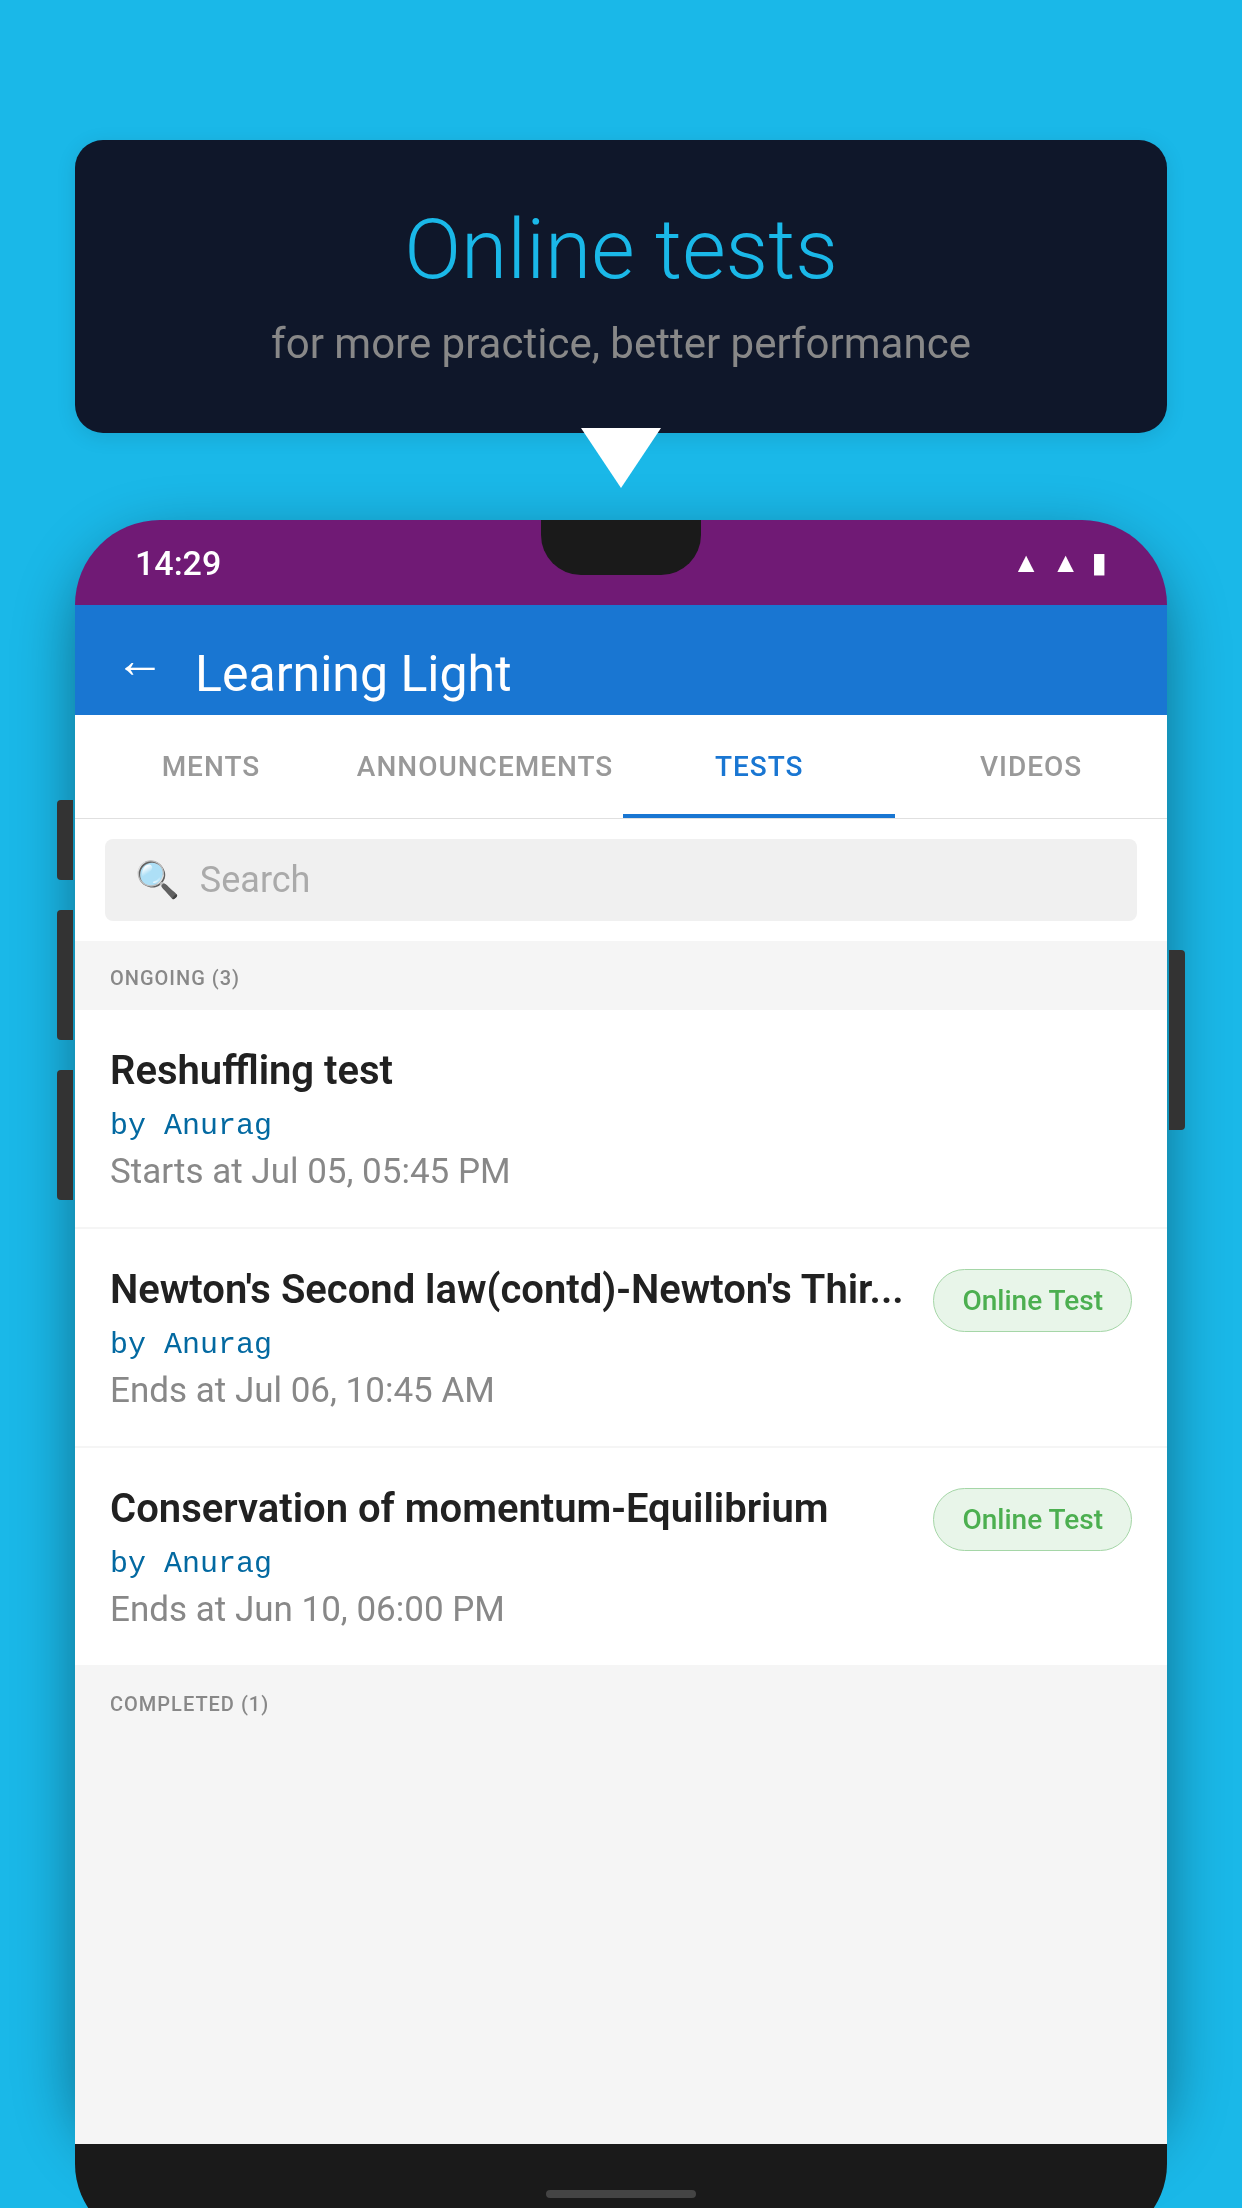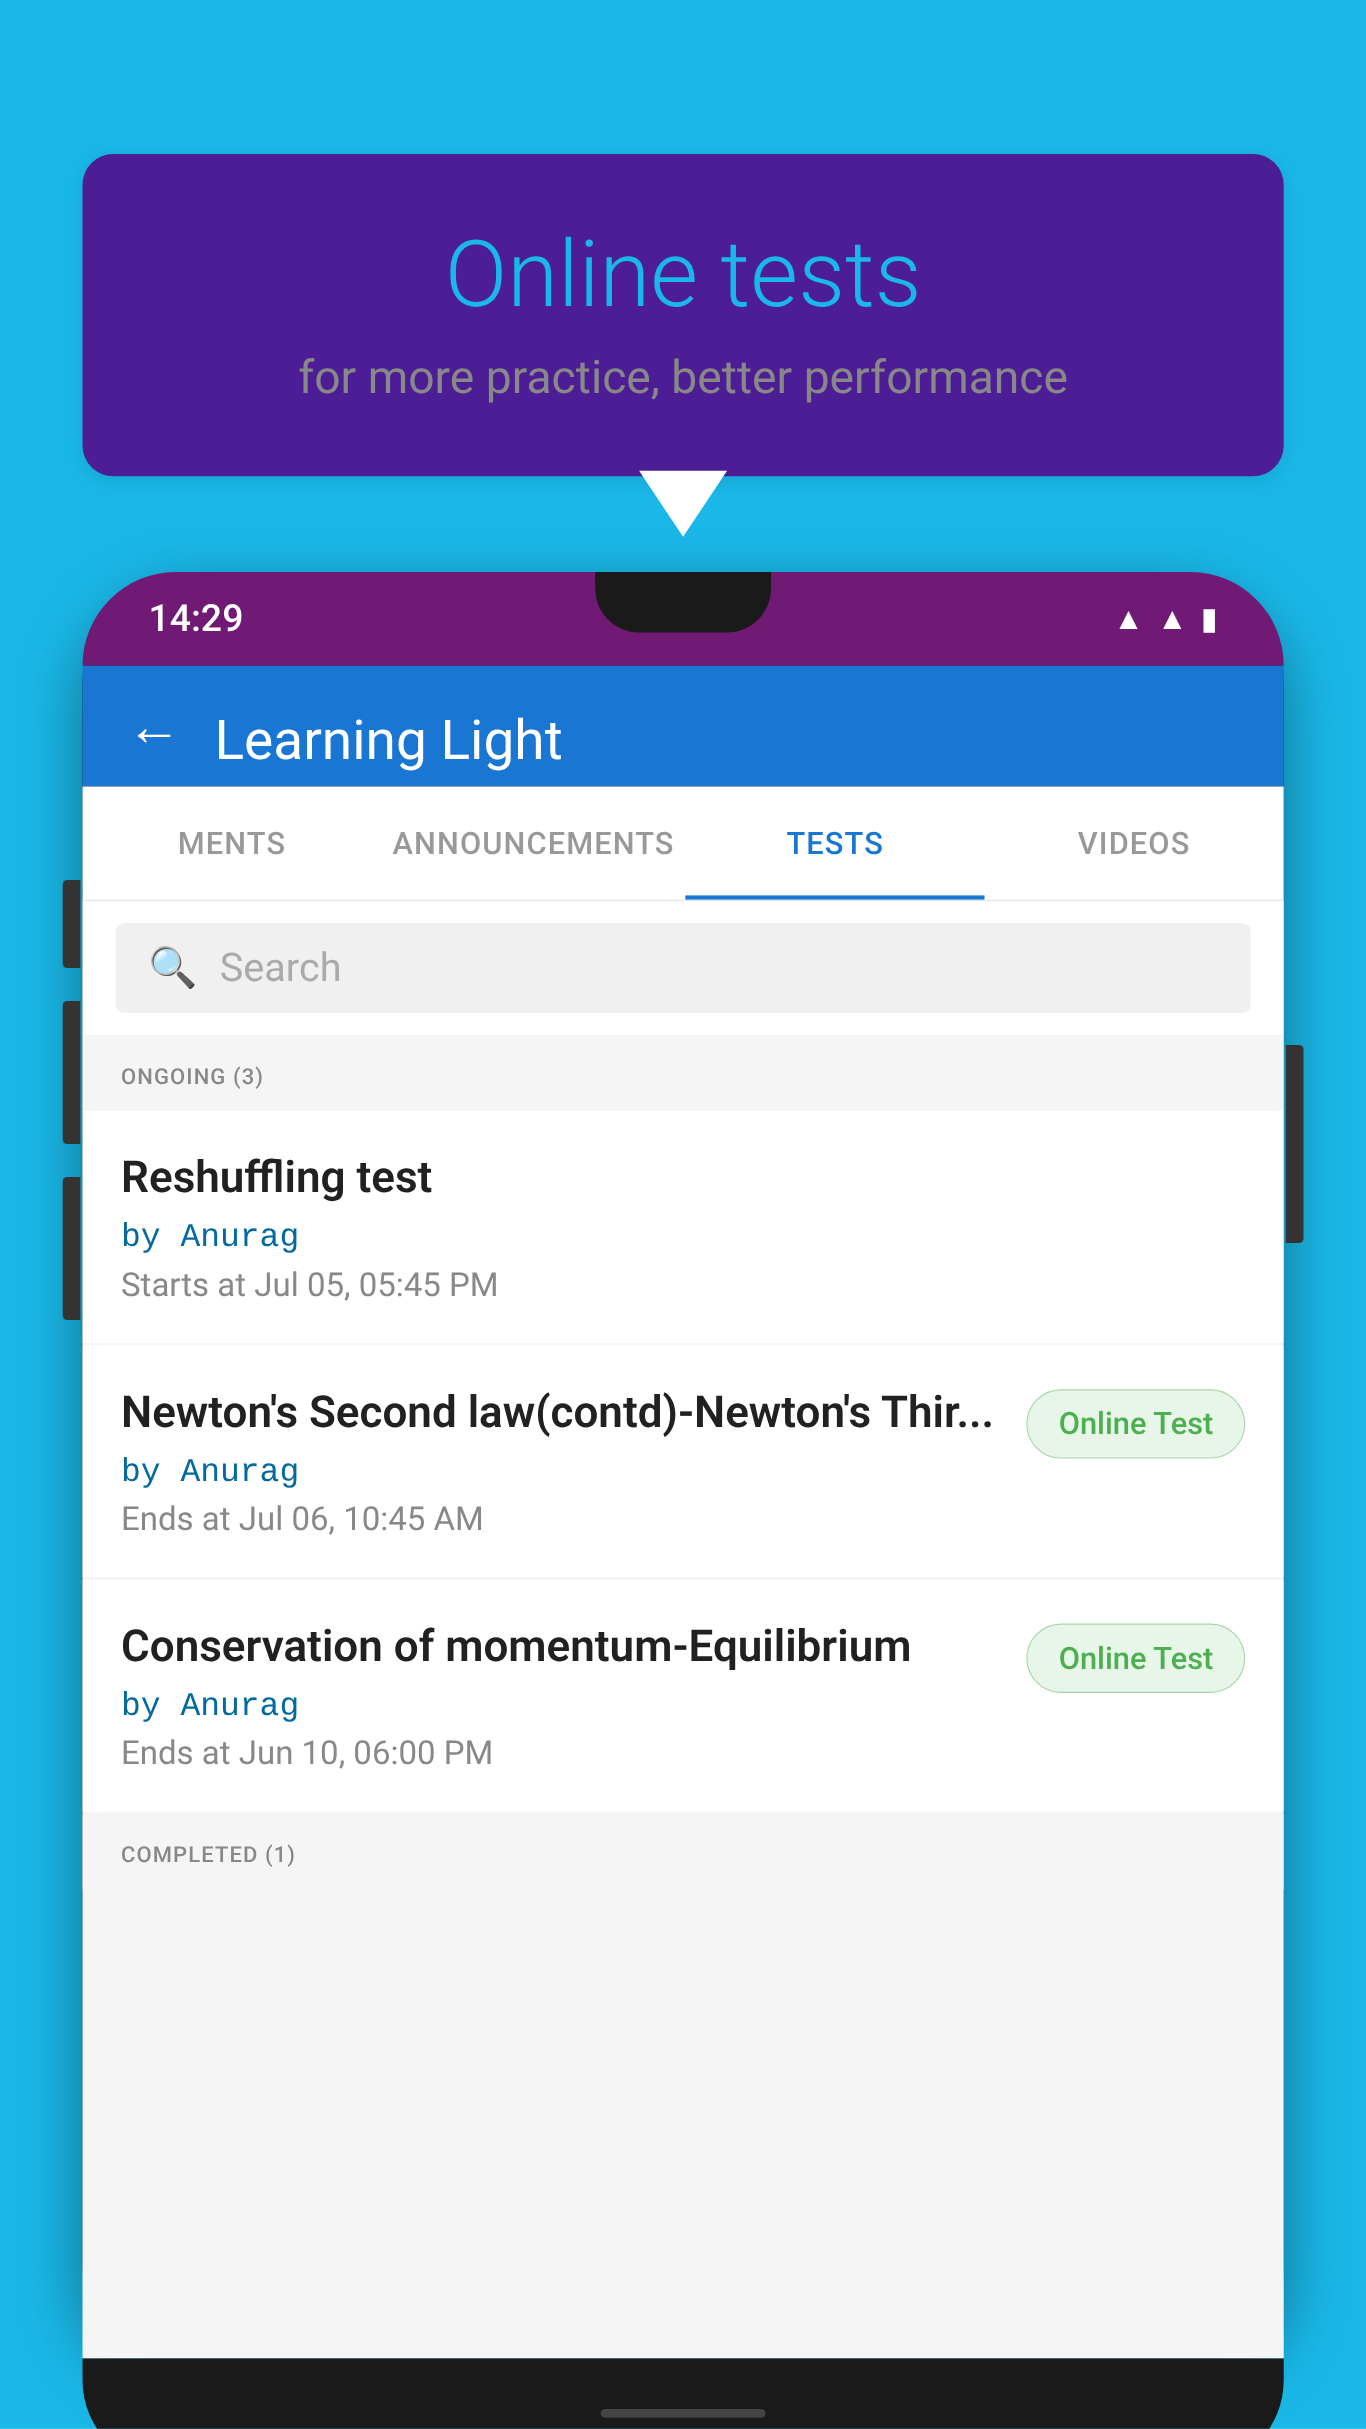--- a/index.html
+++ b/index.html
@@ -15,21 +15,21 @@
 
     
     .speech-bubble-container {
       position: absolute;
       top: 140px;
       left: 75px;
       right: 75px;
     }
 
     .speech-bubble {
-      background: #4c1d95;
+      background: #0f172a;
       border-radius: 28px;
       padding: 60px 34px 65px;
       text-align: center;
       box-shadow: 0 4px 20px rgba(0,0,0,0.1);
       position: relative;
     }
 
     .speech-bubble::after {
       content: '';
       position: absolute;
@@ -243,21 +243,21 @@
     }
 
     .test-item-author {
       font-size: 30px;
       color: #0369a1;
       margin-bottom: 8px;
       font-family: Liberation Mono, monospace;
     }
 
     .test-item-time {
-      font-size: 30px;
+      font-size: 35px;
       color: #888;
     }
 
     .test-badge {
       border-radius: 50px;
       padding: 14px 28px;
       font-size: 28px;
       font-weight: 500;
       white-space: nowrap;
       margin-top: 5px;

